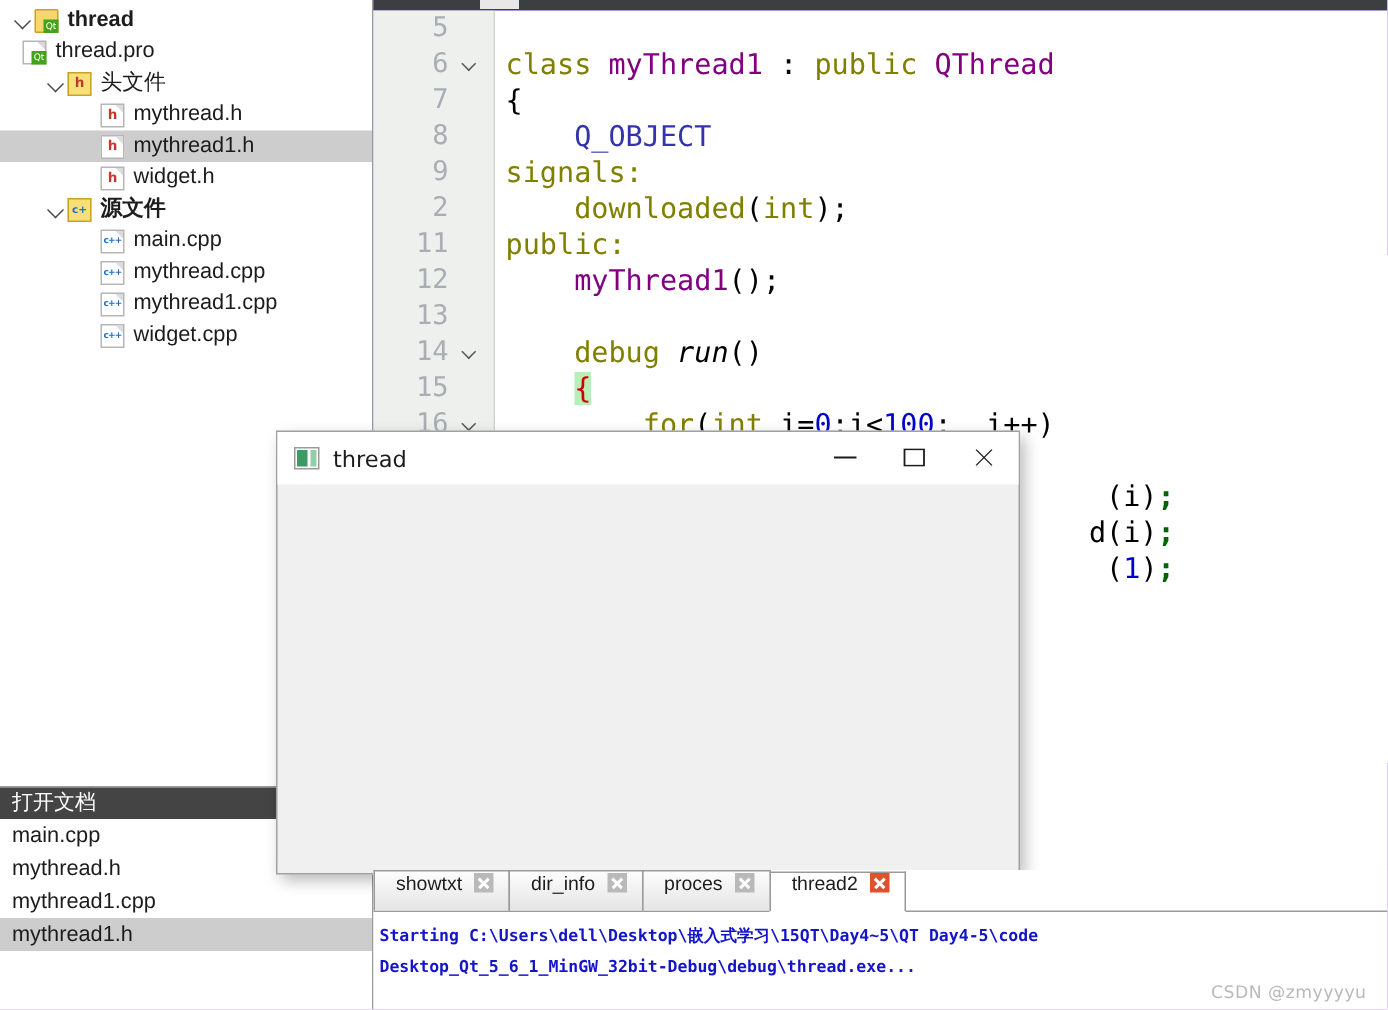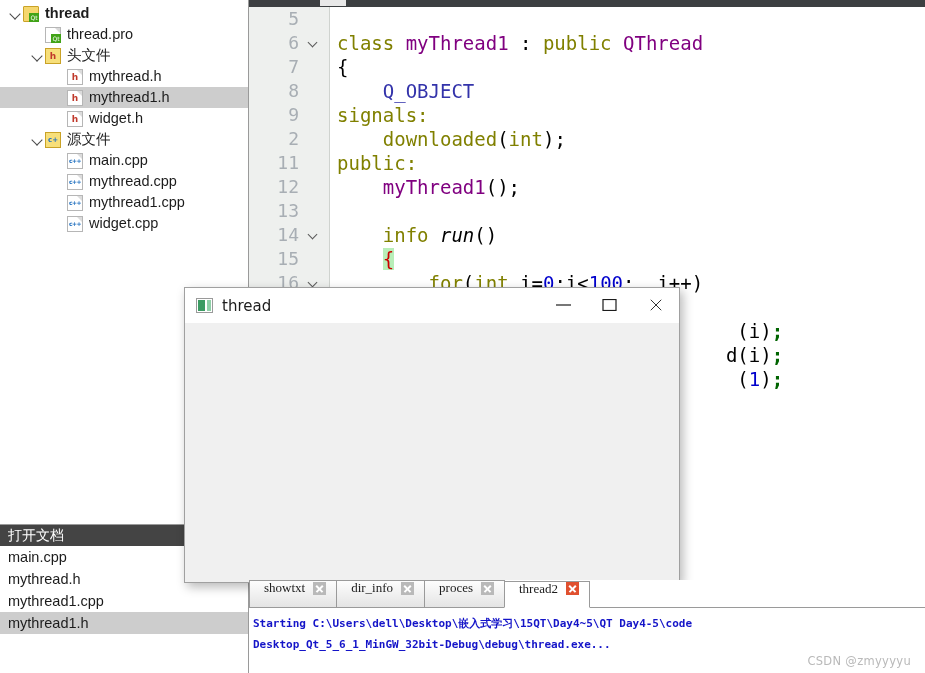--- a/index.html
+++ b/index.html
@@ -403,21 +403,21 @@
     display: flex;
     align-items: flex-end;
     box-sizing: border-box;
   }
   .otab {
     position: relative;
     height: 27px;
     display: flex;
     align-items: center;
     padding: 0 10px 12px 14px;
-    font-family: Liberation Serif, serif;
+    font-family: Liberation Sans, sans-serif;
     font-size: 13px;
     color: #1c1c1c;
     background: linear-gradient(#fdfdfd, #e4e4e4);
     border: 1px solid #9a9a9a;
     border-bottom: none;
     margin-right: -1px;
     box-sizing: border-box;
     white-space: nowrap;
   }
   .otab.active {
@@ -474,21 +474,21 @@
 
 <div id="root">
 
   <div id="sidebar">
     <div id="tree">
         <div class="tree-row bold" style="padding-left: 8px;">
           <span class="twist open"></span>
           <span class="ticon ic-qtpro"></span>
           <span class="tlabel">thread</span>
         </div>
-        <div class="tree-row" style="padding-left: 30px;">
+        <div class="tree-row" style="">
           <span class="twist"></span>
           <span class="ticon ic-pro"></span>
           <span class="tlabel">thread.pro</span>
         </div>
         <div class="tree-row" style="padding-left: 30px;">
           <span class="twist open"></span>
           <span class="ticon ic-hgroup"></span>
           <span class="tlabel">头文件</span>
         </div>
         <div class="tree-row" style="padding-left: 52px;">
@@ -499,21 +499,21 @@
         <div class="tree-row sel" style="padding-left: 52px;">
           <span class="twist"></span>
           <span class="ticon ic-h"></span>
           <span class="tlabel">mythread1.h</span>
         </div>
         <div class="tree-row" style="padding-left: 52px;">
           <span class="twist"></span>
           <span class="ticon ic-h"></span>
           <span class="tlabel">widget.h</span>
         </div>
-        <div class="tree-row" style="padding-left: 30px;">
+        <div class="tree-row" style="padding-left: 30px; font-weight: bold;">
           <span class="twist open"></span>
           <span class="ticon ic-cgroup"></span>
           <span class="tlabel">源文件</span>
         </div>
         <div class="tree-row" style="padding-left: 52px;">
           <span class="twist"></span>
           <span class="ticon ic-cpp"></span>
           <span class="tlabel">main.cpp</span>
         </div>
         <div class="tree-row" style="padding-left: 52px;">
@@ -554,21 +554,21 @@
     <div id="code-lines">
         <div class="cline"><span class="lnum">5</span><span class="ctext"></span></div>
         <div class="cline"><span class="lnum">6</span><span class="fold open"></span><span class="ctext"><span class="k">class </span><span class="ty">myThread1</span><span class="pl"> : </span><span class="k">public </span><span class="ty">QThread</span></span></div>
         <div class="cline"><span class="lnum">7</span><span class="ctext"><span class="pl">{</span></span></div>
         <div class="cline"><span class="lnum">8</span><span class="ctext"><span class="mac">    Q_OBJECT</span></span></div>
         <div class="cline"><span class="lnum">9</span><span class="ctext"><span class="k">signals:</span></span></div>
         <div class="cline"><span class="lnum">2</span><span class="ctext"><span class="k">    downloaded</span><span class="pl">(</span><span class="k">int</span><span class="pl">);</span></span></div>
         <div class="cline"><span class="lnum">11</span><span class="ctext"><span class="k">public:</span></span></div>
         <div class="cline"><span class="lnum">12</span><span class="ctext"><span class="ty">    myThread1</span><span class="pl">();</span></span></div>
         <div class="cline"><span class="lnum">13</span><span class="ctext"></span></div>
-        <div class="cline"><span class="lnum">14</span><span class="fold open"></span><span class="ctext"><span class="k">    info </span><span class="fn">run</span><span class="pl">()</span></span></div>
+        <div class="cline"><span class="lnum">14</span><span class="fold open"></span><span class="ctext"><span class="k">    debug </span><span class="fn">run</span><span class="pl">()</span></span></div>
         <div class="cline"><span class="lnum">15</span><span class="ctext"><span class="pl">    </span><span class="brace-hl">{</span></span></div>
         <div class="cline"><span class="lnum">16</span><span class="fold open"></span><span class="ctext"><span class="k">        for</span><span class="pl">(</span><span class="k">int</span><span class="pl"> i=</span><span class="num">0</span><span class="pl">;i&lt;</span><span class="num">100</span><span class="pl">;  i++)</span></span></div>
         <div class="cline"><span class="lnum">17</span><span class="ctext"></span></div>
         <div class="cline"><span class="lnum">18</span><span class="ctext"><span class="pl">                                   (i)</span><span class="op">;</span></span></div>
         <div class="cline"><span class="lnum">19</span><span class="ctext"><span class="pl">                                  d(i)</span><span class="op">;</span></span></div>
         <div class="cline"><span class="lnum">20</span><span class="ctext"><span class="pl">                                   (</span><span class="num">1</span><span class="pl">)</span><span class="op">;</span></span></div>
       </div>
   </div>
 
   <div id="dialog">

